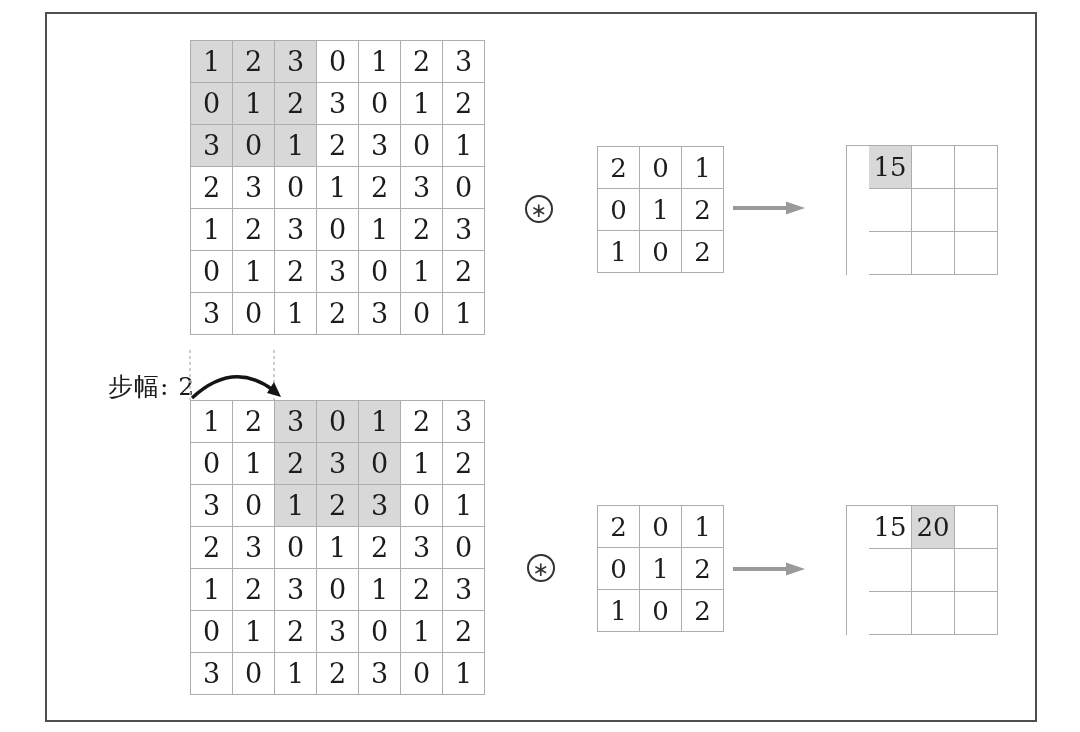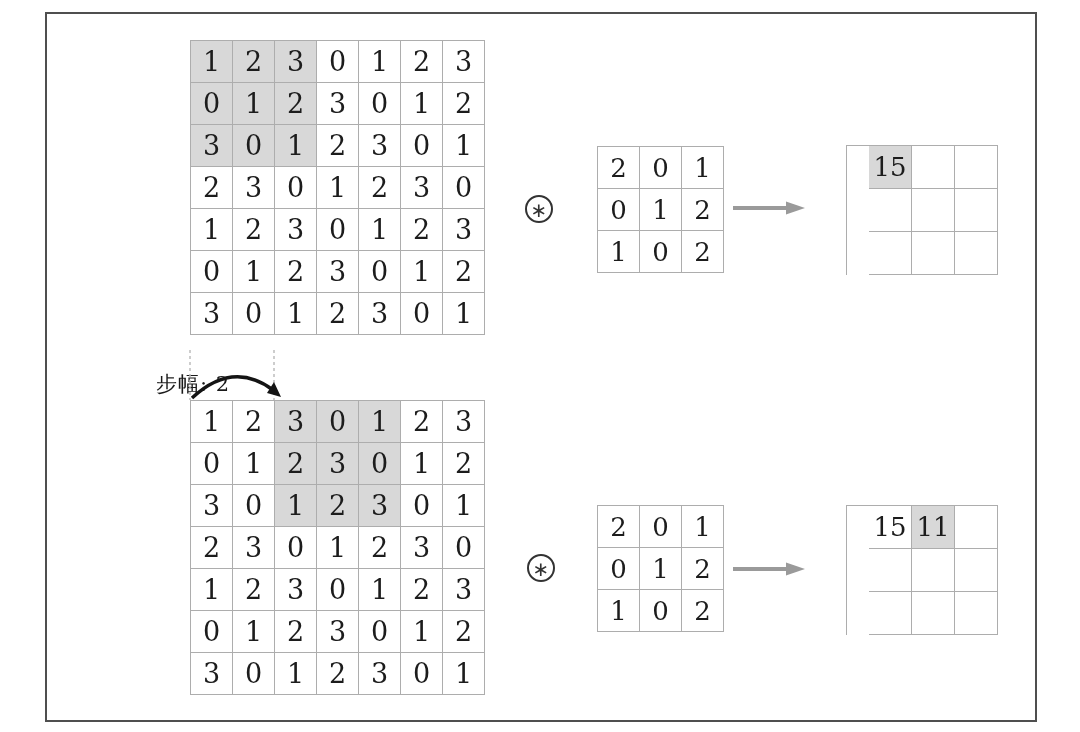--- a/index.html
+++ b/index.html
@@ -32,22 +32,22 @@
     border:2px solid #333333;box-sizing:border-box;
     display:flex;align-items:center;justify-content:center;
   }
   .op span{
     font-family:"DejaVu Sans","Liberation Sans",sans-serif;
     font-size:20px;line-height:1;color:#333333;transform:translateY(1px);
   }
   .result-arrow{position:absolute;color:var(--arrow_gray,#9a9a9a);}
   .stride-svg{position:absolute;}
   .stride-label{
-    position:absolute;font-size:21px;color:#1a1a1a;letter-spacing:1px;
-    font-family:"DejaVu Serif","Liberation Serif",serif;white-space:nowrap;margin-left:48px;
+    position:absolute;font-size:25px;color:#1a1a1a;letter-spacing:1px;
+    font-family:"DejaVu Serif","Liberation Serif",serif;white-space:nowrap;
   }
 </style>
 </head>
 <body>
 
 <div class="frame"></div>
 
 <div class="grid input-grid" style="left:190px;top:40px;">
     <div class="cell hl">1</div>
     <div class="cell hl">2</div>
@@ -210,21 +210,21 @@
     <div class="cell">2</div>
   </div>
 
 <svg class="result-arrow" style="left:733px;top:561px;" width="72" height="16" viewBox="0 0 72 16">
   <line x1="0" y1="8" x2="54" y2="8" stroke="currentColor" stroke-width="4"></line>
   <polygon points="53,1.5 72,8 53,14.5" fill="currentColor"></polygon>
 </svg>
 
 <div class="grid output-grid" style="left:846px;top:505px;">
     <div class="cell">15</div>
-    <div class="cell hl">11</div>
+    <div class="cell hl">20</div>
     <div class="cell"></div>
     <div class="cell"></div>
     <div class="cell"></div>
     <div class="cell"></div>
     <div class="cell"></div>
     <div class="cell"></div>
     <div class="cell"></div>
   </div>
 
 </body></html>

